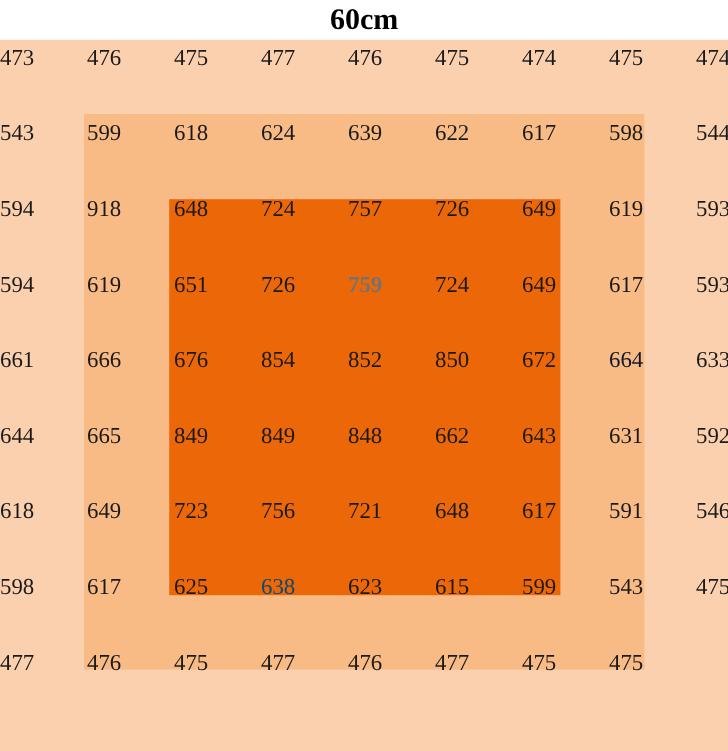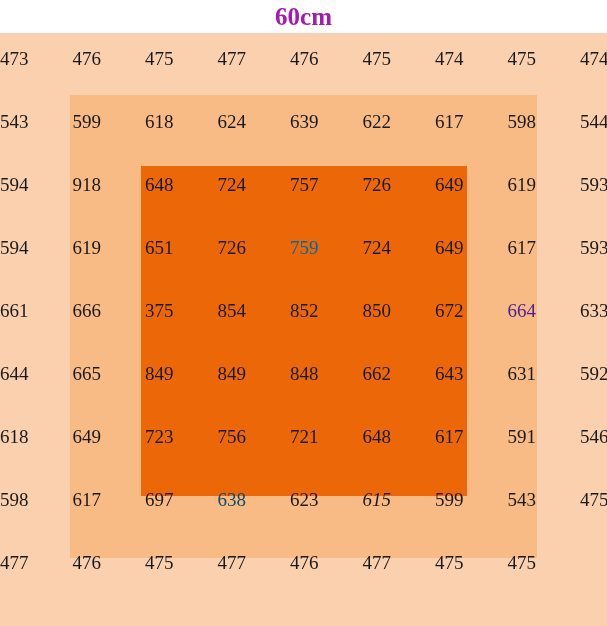--- a/index.html
+++ b/index.html
@@ -72,21 +72,21 @@
     left: 141px;
     top: 133px;
     width: 326px;
     height: 330px;
   }
 
   
   #value-grid {
     position: absolute;
     left: 0;
-    top: 16px;
+    top: 6px;
     width: 607px;
     height: 521px;
     display: grid;
     grid-template-columns: repeat(9, 1fr);
     grid-template-rows: repeat(9, 1fr);
     gap: 44px;
   }
   .cell {
     display: flex;
     align-items: center;
@@ -96,21 +96,21 @@
     line-height: 1;
     user-select: none;
   }
 </style>
 </head>
 <body style="background: rgb(255, 255, 255);">
 
 <div id="page">
 
   <div id="title-bar">
-    <span id="title-text" style="color: #a21caf;">60cm</span>
+    <span id="title-text" style="color: #000000;">60cm</span>
   </div>
 
   <div id="plot-area">
 
     <div class="zone" id="zone-outer" style="background: rgb(251, 208, 174);"></div>
     <div class="zone" id="zone-middle" style="background: rgb(248, 187, 133);"></div>
     <div class="zone" id="zone-inner" style="background: rgb(236, 103, 8);"></div>
 
     <div id="value-grid">
         <div class="cell" style="color: rgb(26, 26, 26);">473</div>
@@ -137,33 +137,33 @@
         <div class="cell" style="color: rgb(26, 26, 26);">724</div>
         <div class="cell" style="color: rgb(26, 26, 26);">757</div>
         <div class="cell" style="color: rgb(26, 26, 26);">726</div>
         <div class="cell" style="color: rgb(26, 26, 26);">649</div>
         <div class="cell" style="color: rgb(26, 26, 26);">619</div>
         <div class="cell" style="color: rgb(26, 26, 26);">593</div>
         <div class="cell" style="color: rgb(26, 26, 26);">594</div>
         <div class="cell" style="color: rgb(26, 26, 26);">619</div>
         <div class="cell" style="color: rgb(26, 26, 26);">651</div>
         <div class="cell" style="color: rgb(26, 26, 26);">726</div>
-        <div class="cell" style="color: #0369a1;">759</div>
+        <div class="cell" style="color: #737373; font-weight: bold;">759</div>
         <div class="cell" style="color: rgb(26, 26, 26);">724</div>
         <div class="cell" style="color: rgb(26, 26, 26);">649</div>
         <div class="cell" style="color: rgb(26, 26, 26);">617</div>
         <div class="cell" style="color: rgb(26, 26, 26);">593</div>
         <div class="cell" style="color: rgb(26, 26, 26);">661</div>
         <div class="cell" style="color: rgb(26, 26, 26);">666</div>
-        <div class="cell" style="color: rgb(26, 26, 26);">375</div>
+        <div class="cell" style="color: rgb(26, 26, 26);">676</div>
         <div class="cell" style="color: rgb(26, 26, 26);">854</div>
         <div class="cell" style="color: rgb(26, 26, 26);">852</div>
         <div class="cell" style="color: rgb(26, 26, 26);">850</div>
         <div class="cell" style="color: rgb(26, 26, 26);">672</div>
-        <div class="cell" style="color: #4c1d95;">664</div>
+        <div class="cell" style="color: #0f172a;">664</div>
         <div class="cell" style="color: rgb(26, 26, 26);">633</div>
         <div class="cell" style="color: rgb(26, 26, 26);">644</div>
         <div class="cell" style="color: rgb(26, 26, 26);">665</div>
         <div class="cell" style="color: rgb(26, 26, 26);">849</div>
         <div class="cell" style="color: rgb(26, 26, 26);">849</div>
         <div class="cell" style="color: rgb(26, 26, 26);">848</div>
         <div class="cell" style="color: rgb(26, 26, 26);">662</div>
         <div class="cell" style="color: rgb(26, 26, 26);">643</div>
         <div class="cell" style="color: rgb(26, 26, 26);">631</div>
         <div class="cell" style="color: rgb(26, 26, 26);">592</div>
@@ -171,24 +171,24 @@
         <div class="cell" style="color: rgb(26, 26, 26);">649</div>
         <div class="cell" style="color: rgb(26, 26, 26);">723</div>
         <div class="cell" style="color: rgb(26, 26, 26);">756</div>
         <div class="cell" style="color: rgb(26, 26, 26);">721</div>
         <div class="cell" style="color: rgb(26, 26, 26);">648</div>
         <div class="cell" style="color: rgb(26, 26, 26);">617</div>
         <div class="cell" style="color: rgb(26, 26, 26);">591</div>
         <div class="cell" style="color: rgb(26, 26, 26);">546</div>
         <div class="cell" style="color: rgb(26, 26, 26);">598</div>
         <div class="cell" style="color: rgb(26, 26, 26);">617</div>
-        <div class="cell" style="color: rgb(26, 26, 26);">697</div>
+        <div class="cell" style="color: rgb(26, 26, 26);">625</div>
         <div class="cell" style="color: #0c4a6e;">638</div>
         <div class="cell" style="color: rgb(26, 26, 26);">623</div>
-        <div class="cell" style="color: rgb(26, 26, 26); font-style: italic;">615</div>
+        <div class="cell" style="color: rgb(26, 26, 26);">615</div>
         <div class="cell" style="color: rgb(26, 26, 26);">599</div>
         <div class="cell" style="color: rgb(26, 26, 26);">543</div>
         <div class="cell" style="color: rgb(26, 26, 26);">475</div>
         <div class="cell" style="color: rgb(26, 26, 26);">477</div>
         <div class="cell" style="color: rgb(26, 26, 26);">476</div>
         <div class="cell" style="color: rgb(26, 26, 26);">475</div>
         <div class="cell" style="color: rgb(26, 26, 26);">477</div>
         <div class="cell" style="color: rgb(26, 26, 26);">476</div>
         <div class="cell" style="color: rgb(26, 26, 26);">477</div>
         <div class="cell" style="color: rgb(26, 26, 26);">475</div>

